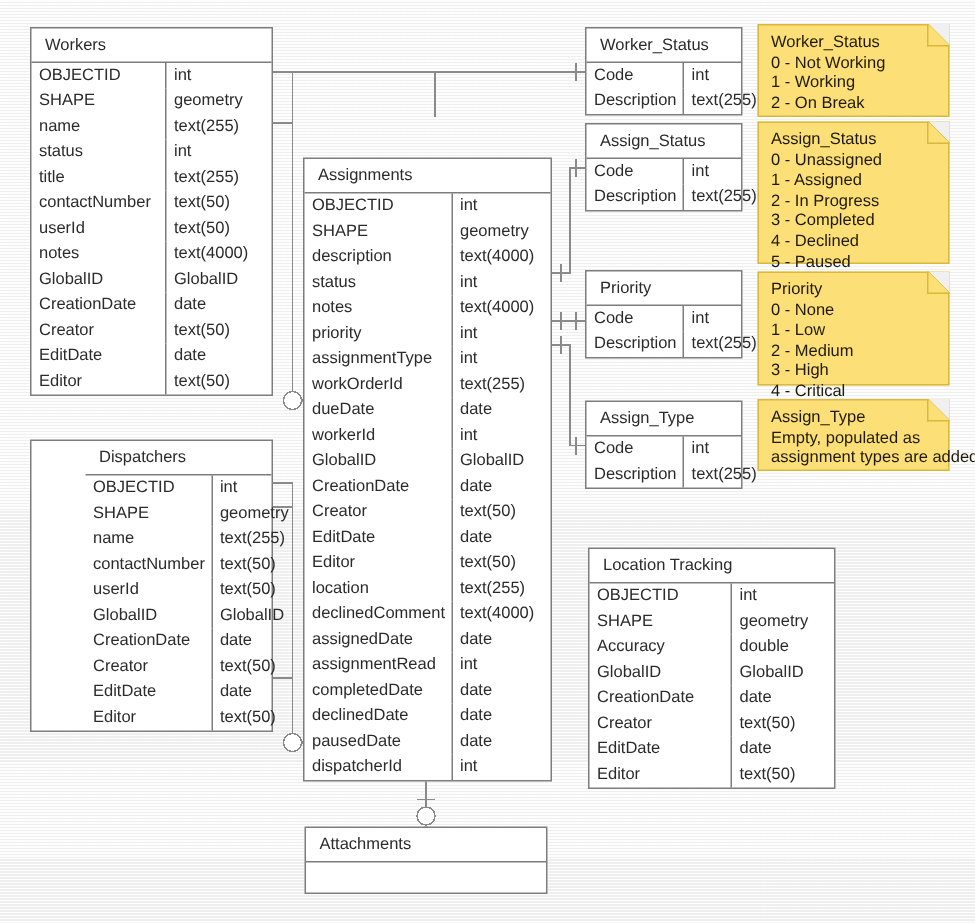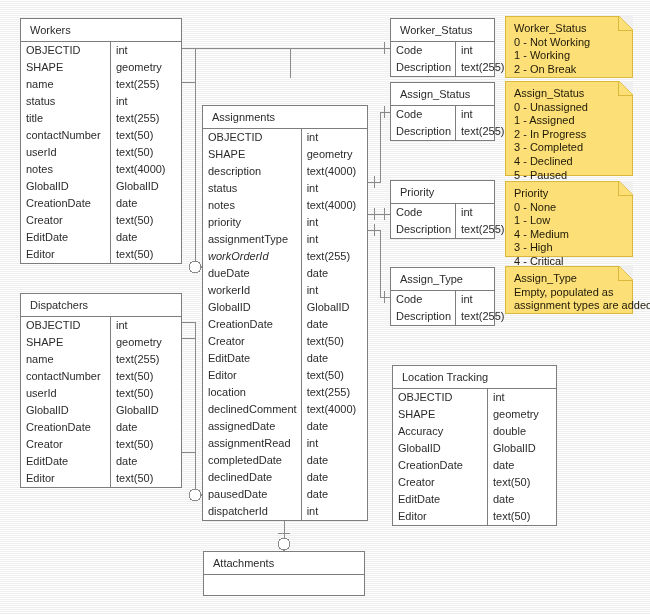--- a/index.html
+++ b/index.html
@@ -192,21 +192,21 @@
           <div class="attr-row">
             <div class="attr-name" style="width: 80px;">EditDate</div>
             <div class="attr-type">date</div>
           </div>
           <div class="attr-row">
             <div class="attr-name" style="width: 80px;">Editor</div>
             <div class="attr-type">text(50)</div>
           </div>
         </div>
       </div>
-      <div class="entity" style="left: 20px; top: 293px; width: 162px;">
+      <div class="entity" style="left: 20px; top: 293px; width: 162px; padding-left: 36px;">
         <div class="entity-title">Dispatchers</div>
         <div class="entity-body">
           <div class="attr-row">
             <div class="attr-name" style="width: 80px;">OBJECTID</div>
             <div class="attr-type">int</div>
           </div>
           <div class="attr-row">
             <div class="attr-name" style="width: 80px;">SHAPE</div>
             <div class="attr-type">geometry</div>
           </div>
@@ -269,21 +269,21 @@
           </div>
           <div class="attr-row">
             <div class="attr-name" style="width: 85px;">priority</div>
             <div class="attr-type">int</div>
           </div>
           <div class="attr-row">
             <div class="attr-name" style="width: 85px;">assignmentType</div>
             <div class="attr-type">int</div>
           </div>
           <div class="attr-row">
-            <div class="attr-name" style="width: 85px; font-style: italic;">workOrderId</div>
+            <div class="attr-name" style="width: 85px;">workOrderId</div>
             <div class="attr-type">text(255)</div>
           </div>
           <div class="attr-row">
             <div class="attr-name" style="width: 85px;">dueDate</div>
             <div class="attr-type">date</div>
           </div>
           <div class="attr-row">
             <div class="attr-name" style="width: 85px;">workerId</div>
             <div class="attr-type">int</div>
           </div>
@@ -455,21 +455,21 @@
         <div class="note-line">3 - Completed</div>
         <div class="note-line">4 - Declined</div>
         <div class="note-line">5 - Paused</div>
         <div class="note-line">6 - Canceled</div>
       </div>
       <div class="note" style="left: 505px; top: 181px; width: 128px; height: 76px;">
         <div class="note-fold"></div>
         <div class="note-line">Priority</div>
         <div class="note-line">0 - None</div>
         <div class="note-line">1 - Low</div>
-        <div class="note-line">4 - Medium</div>
+        <div class="note-line">2 - Medium</div>
         <div class="note-line">3 - High</div>
         <div class="note-line">4 - Critical</div>
       </div>
       <div class="note" style="left: 505px; top: 266px; width: 128px; height: 48px;">
         <div class="note-fold"></div>
         <div class="note-line">Assign_Type</div>
         <div class="note-line">Empty, populated as</div>
         <div class="note-line">assignment types are added</div>
       </div>
     </div>

